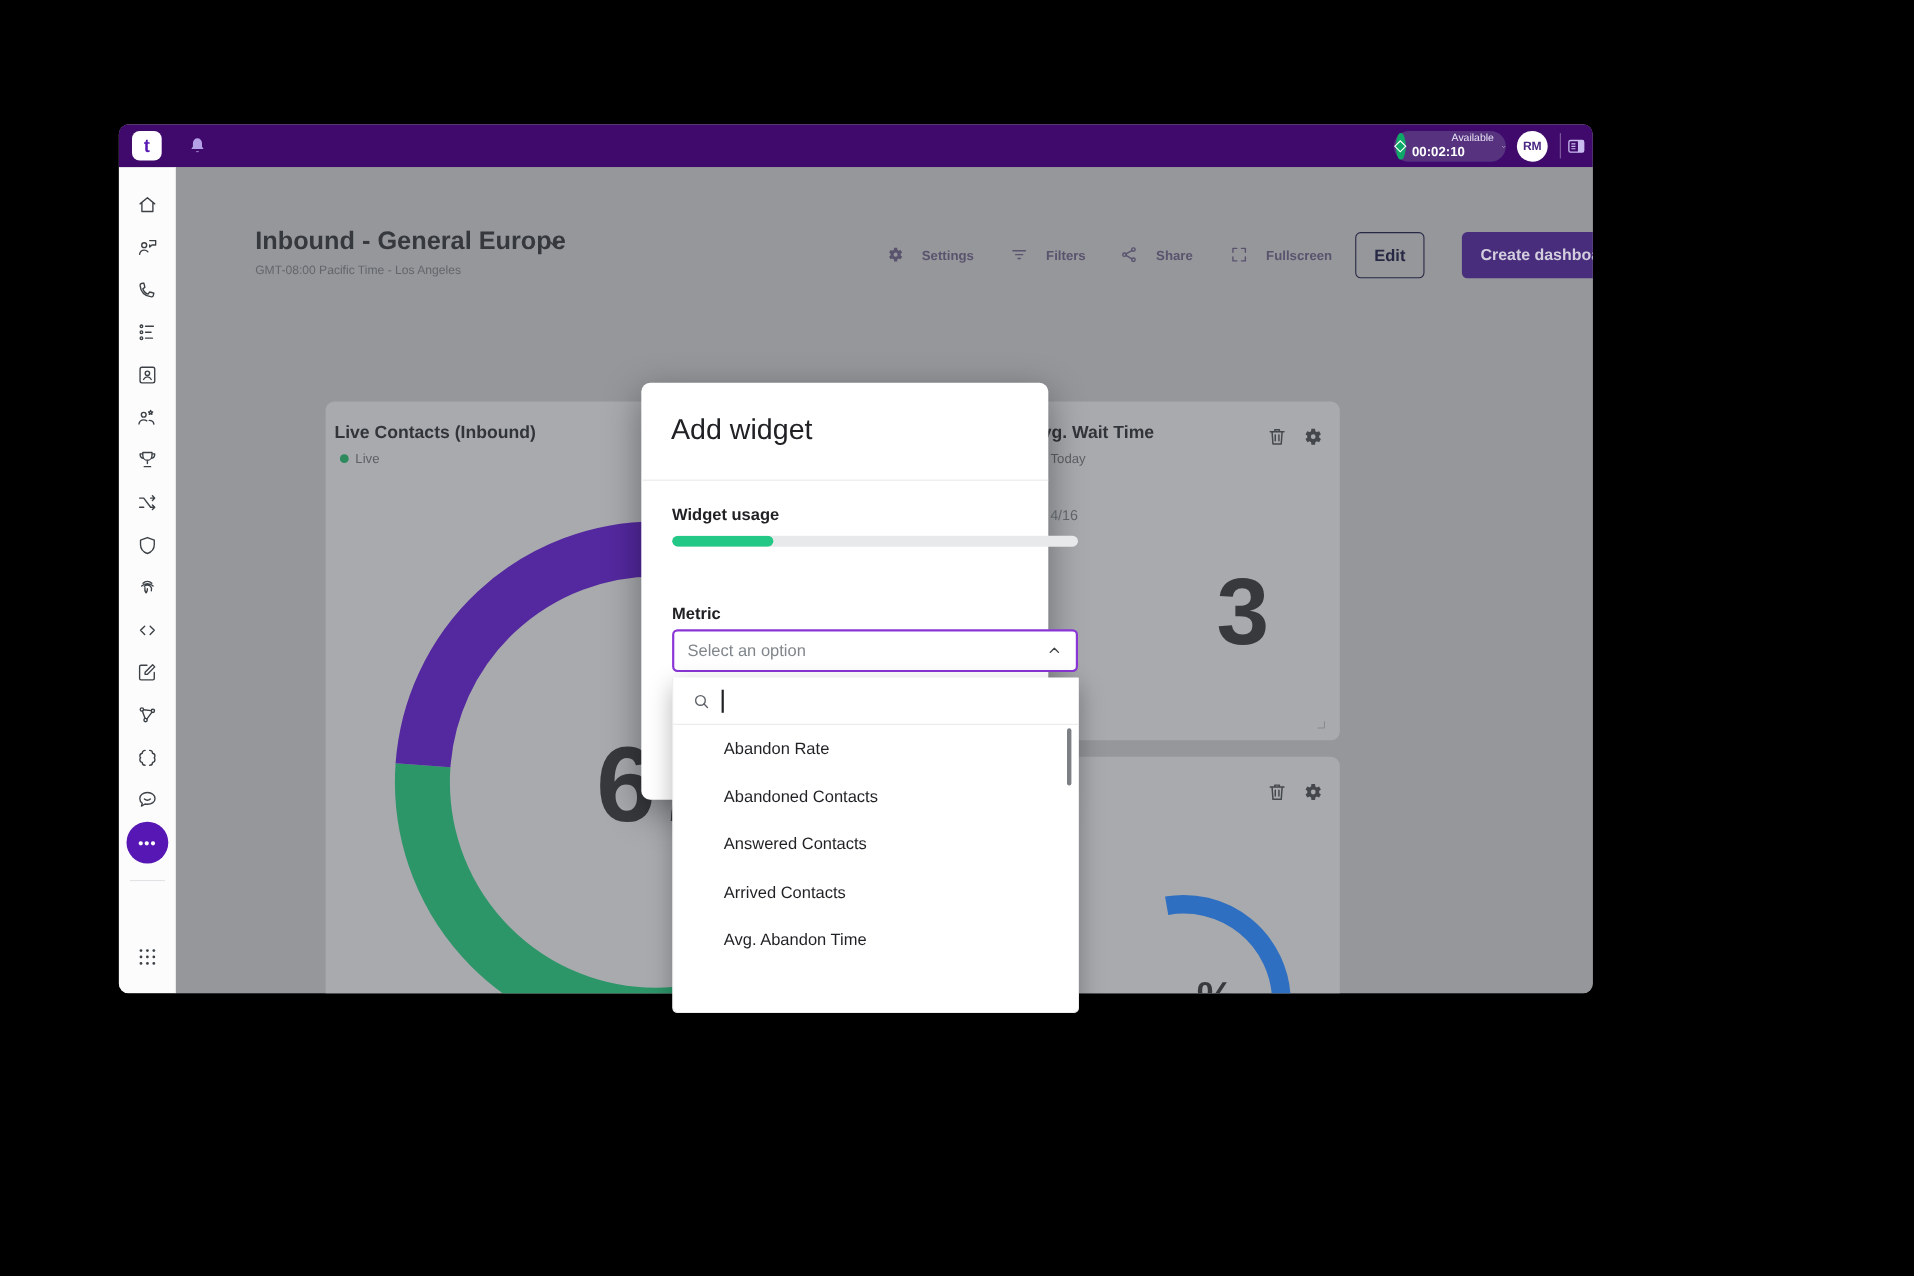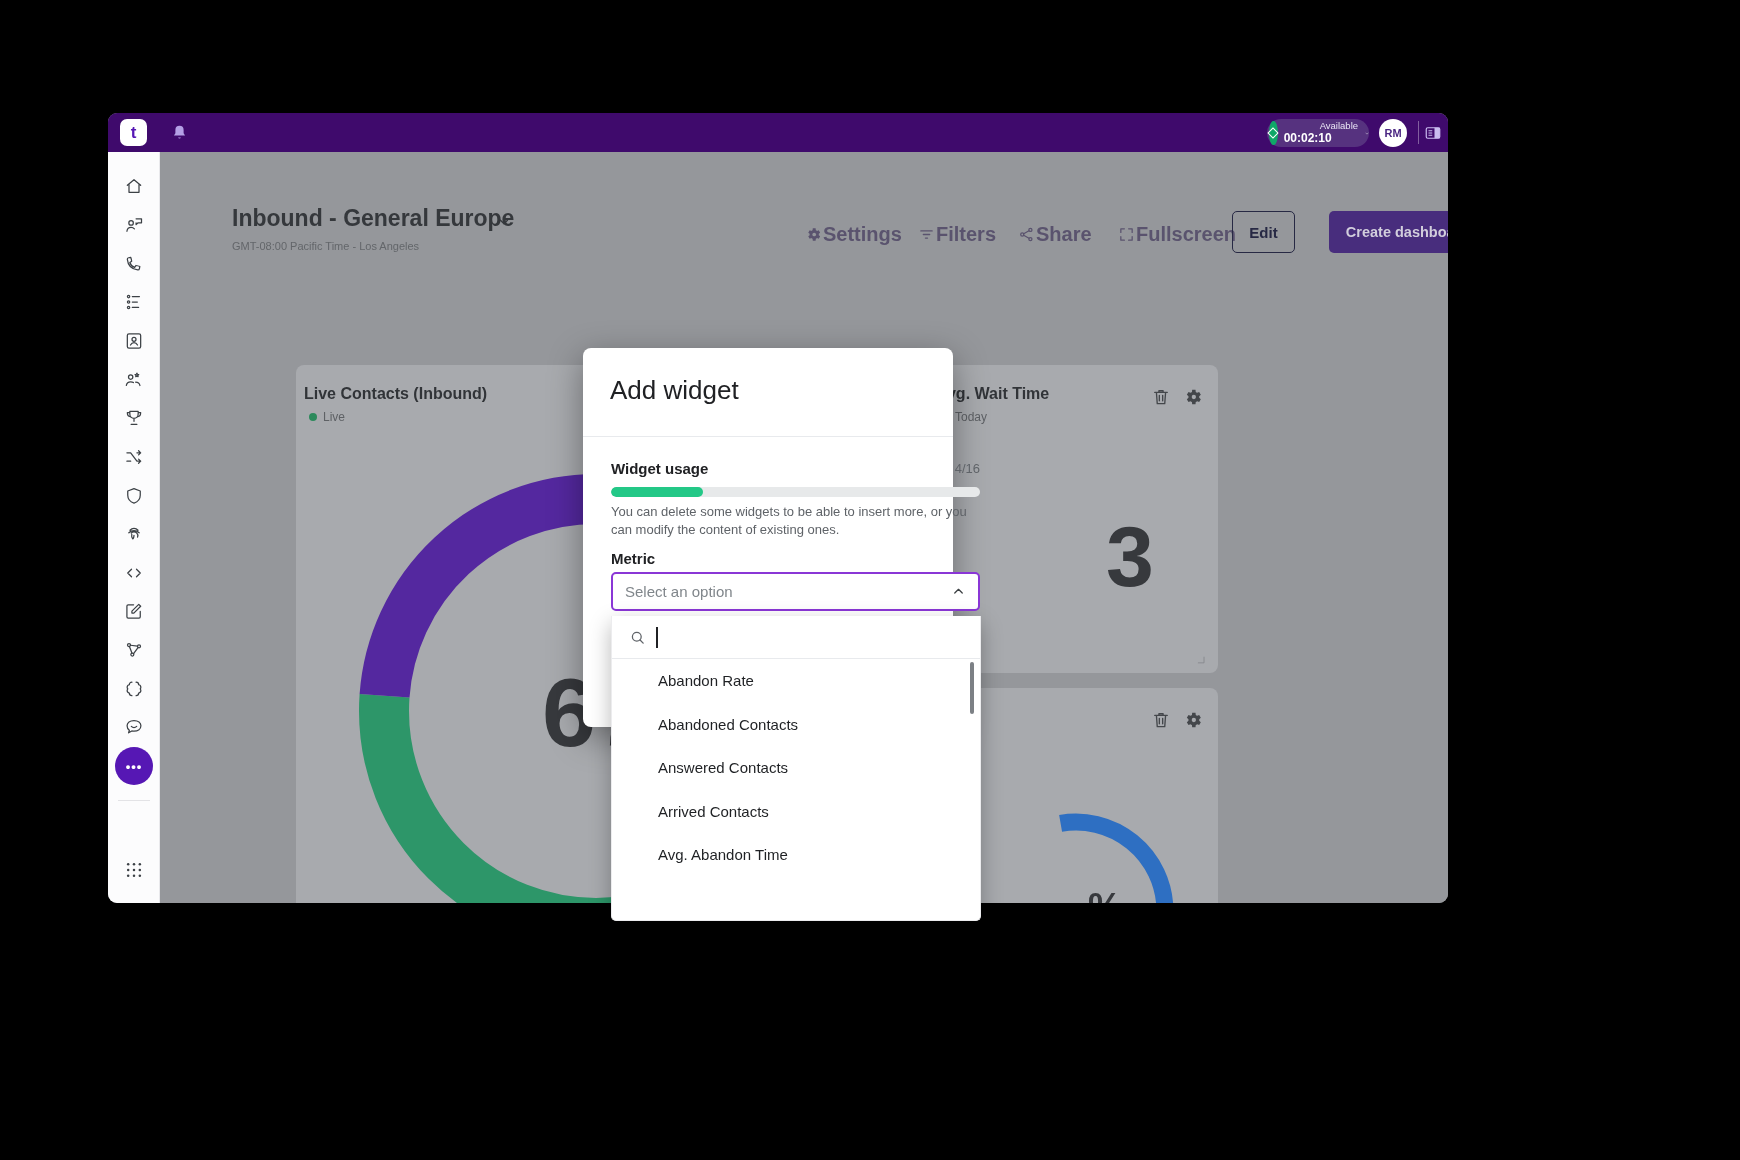--- a/index.html
+++ b/index.html
@@ -24,21 +24,21 @@
   .tb-divider{position:absolute;right:29px;top:8px;width:1px;height:23px;background:rgba(255,255,255,.35);}
 
   .side-ic{position:absolute;left:16px;width:20px;height:20px;}
   .sic{stroke:#3c4146;stroke-width:1.5;fill:none;stroke-linecap:round;stroke-linejoin:round;}
   .more-circle{position:absolute;left:7px;width:38px;height:38px;border-radius:50%;background:#5617b4;display:flex;align-items:center;justify-content:center;color:#fff;font-weight:800;font-size:13px;letter-spacing:1px;}
   .side-div{position:absolute;left:10px;width:32px;height:1px;background:#e3e3e6;}
 
   
   .h-title{position:absolute;left:72px;top:53px;font-size:23px;font-weight:600;color:#35383c;}
   .h-sub{position:absolute;left:72px;top:88px;font-size:11px;color:#63666a;}
-  .tool{position:absolute;top:71px;display:flex;align-items:center;gap:1px;color:#5a536e;font-size:20px;font-weight:600;cursor:pointer;text-align:right;}
+  .tool{position:absolute;top:71px;display:flex;align-items:center;gap:16px;color:#5a536e;font-size:12px;font-weight:600;cursor:pointer;text-align:right;}
   .tool svg{stroke:#5a536e;stroke-width:1.8;fill:none;stroke-linecap:round;stroke-linejoin:round;}
   .btn-edit{position:absolute;left:1072px;top:59px;width:63px;height:42px;border:1.5px solid #272944;border-radius:5px;color:#272944;font-size:15px;font-weight:600;display:flex;align-items:center;justify-content:center;background:transparent;}
   .btn-create{position:absolute;left:1169px;top:59px;width:157px;height:42px;background:#482d7d;border-radius:5px;color:#d2cedd;font-size:14.5px;font-weight:600;display:flex;align-items:center;justify-content:center;border:none;}
 
   
   .card{position:absolute;background:#a8aaae;border-radius:8px;}
   .card-title{font-size:16px;font-weight:700;color:#313438;}
   .card-sub{font-size:12px;color:#5e6165;display:flex;align-items:center;gap:6px;}
   .wicon{width:20px;height:20px;cursor:pointer;}
   .wicon svg{stroke:#44474b;stroke-width:1.6;fill:none;stroke-linecap:round;stroke-linejoin:round;}
@@ -290,21 +290,20 @@
   <div class="modal">
     <div class="m-title">Add widget</div>
     <div class="m-div"></div>
     <div class="m-row">
       <span class="m-usage">Widget usage</span>
       <span class="m-count">4/16</span>
     </div>
     <div class="m-bar">
         <div class="m-fill" id="usage-fill" style="width: 25%; background: rgb(35, 200, 135);"></div>
       </div>
-    <div class="m-desc">You can delete some widgets to be able to insert more, or you can modify the content of existing ones.</div>
     <div class="m-metric">Metric</div>
     <div class="m-select">
       <span class="m-ph">Select an option</span>
       <svg width="15" height="15" viewBox="0 0 24 24">
           <path d="M6 14.5l6-6 6 6"></path>
         </svg>
     </div>
   </div>
 
   <div class="dropdown">

